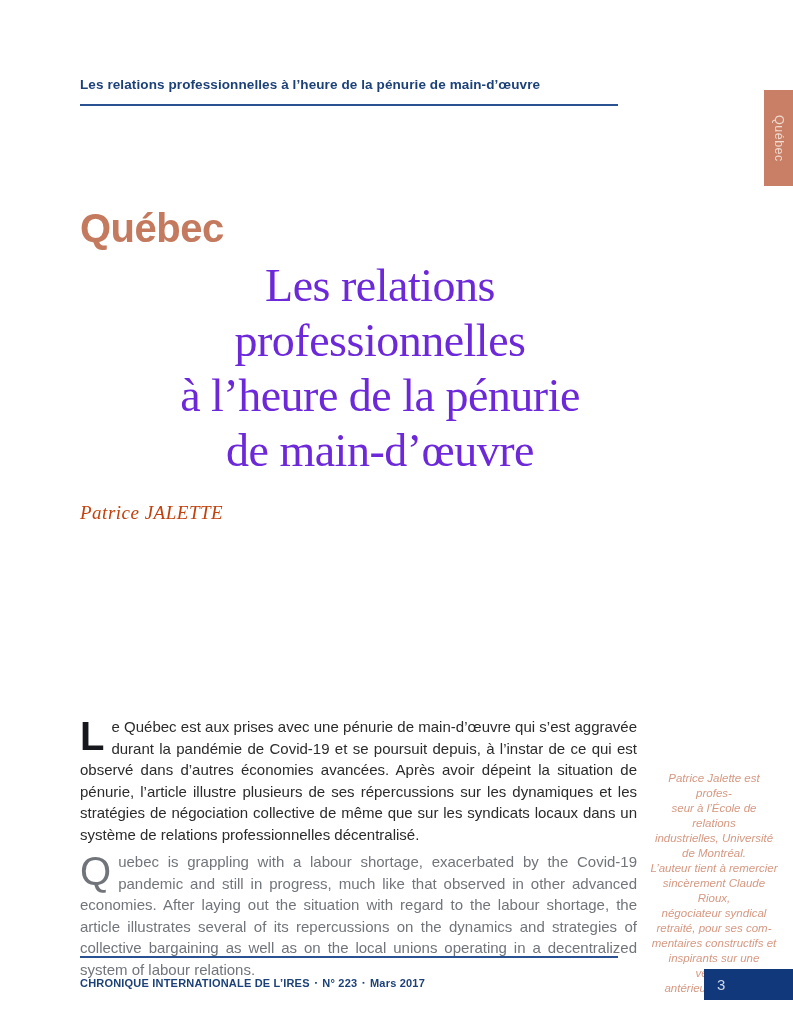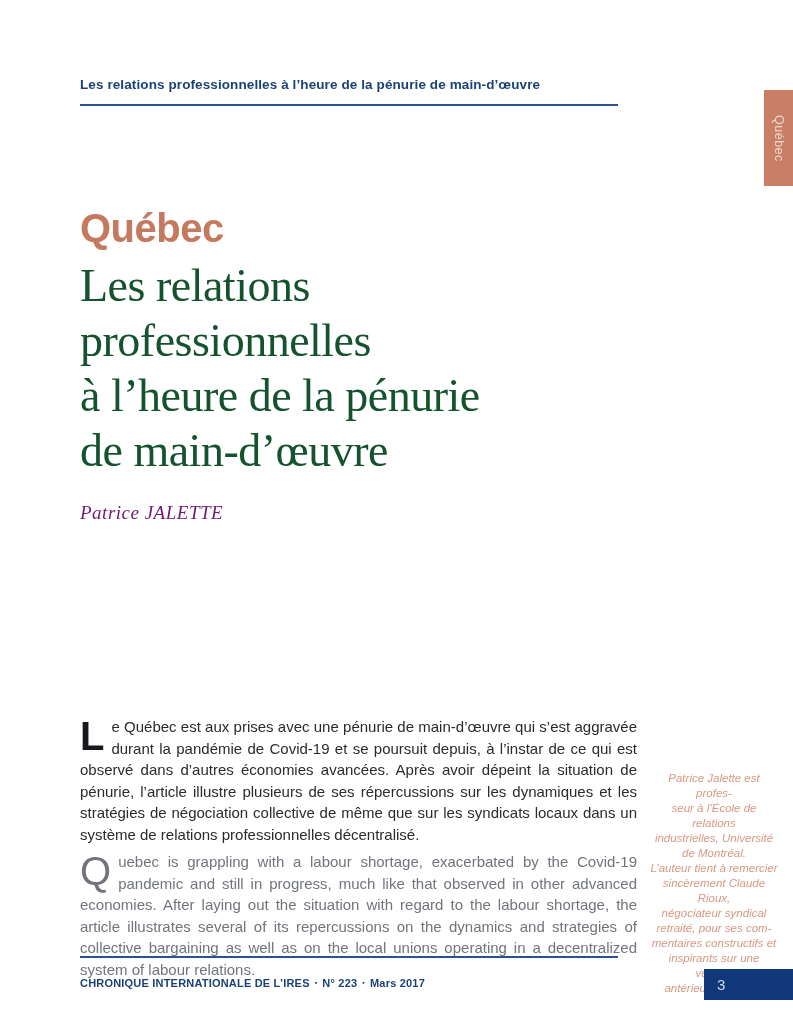--- a/index.html
+++ b/index.html
@@ -26,27 +26,27 @@
     writing-mode:vertical-rl; font-size:12.5px; color:#f0d9cd; letter-spacing:0.5px;
   }
   
   .kicker {
     position:absolute; left:80px; top:206px;
     font-size:40px; font-weight:700; color:#c47a5e; letter-spacing:-0.5px;
   }
   .main-title {
     position:absolute; left:80px; top:258px; width:600px;
     font-family:"Liberation Serif", serif; font-weight:400;
-    font-size:46px; line-height:55px; color:#14532d;
-    white-space:pre-line; letter-spacing:-0.5px;
+    font-size:46px; line-height:55px; color:#6d28d9;
+    white-space:pre-line; letter-spacing:-0.5px;text-align:center;
   }
   .author {
     position:absolute; left:80px; top:502px;
     font-family:"Liberation Serif", serif; font-style:italic;
-    font-size:19px; color:#701a75; letter-spacing:0.5px;
+    font-size:19px; color:#c2410c; letter-spacing:0.5px;
   }
   
   .abstract { position:absolute; left:80px; width:557px; text-align:justify; }
   .abstract-fr { top:716px; font-size:15px; line-height:21.5px; color:#2b2b2b; }
   .abstract-en { top:851px; font-size:15px; line-height:21.5px; color:#71757b; }
   .dropcap {
     float:left; font-size:40px; line-height:34px; margin:3px 7px 0 0;
   }
   .dropcap-fr { color:#17171e; font-weight:700; }
   .dropcap-en { color:#71757b; font-weight:400; }

